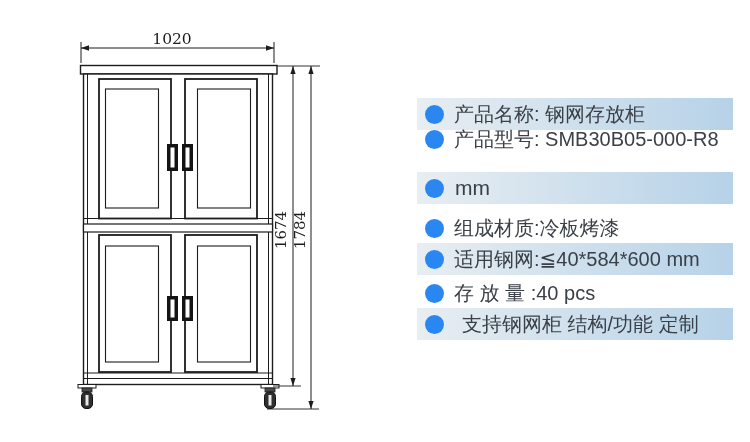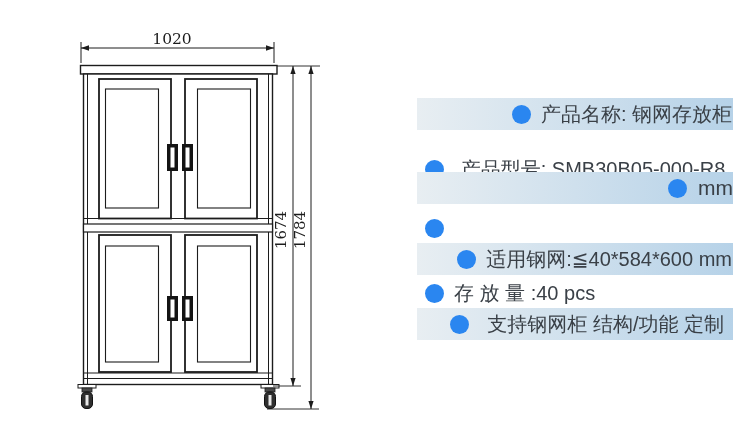--- a/index.html
+++ b/index.html
@@ -5,27 +5,27 @@
   html,body{margin:0;padding:0;background:#ffffff;}
   body{width:750px;height:442px;position:relative;overflow:hidden;
        font-family:"Liberation Sans","DejaVu Sans",sans-serif;}
   
   #drawing{position:absolute;left:0;top:0;width:420px;height:442px;}
   
   #spec-panel{position:absolute;left:417px;top:0;width:316px;height:442px;}
   .row{position:absolute;left:0;width:316px;height:32px;display:flex;align-items:center;
        white-space:nowrap;color:var(--text,#3a4047);font-size:20px;font-weight:500;}
   .row:nth-of-type(1){top:98px;}
-  .row:nth-of-type(2){top:153px;justify-content:space-between;}
+  .row:nth-of-type(2){top:123px;}
   .row:nth-of-type(3){top:172px;}
   .row:nth-of-type(4){top:212px;}
   .row:nth-of-type(5){top:243px;}
   .row:nth-of-type(6){top:277px;text-align:center;}
   .row:nth-of-type(7){top:308px;gap:8px;}
-  .row.hl{background:linear-gradient(90deg,var(--highlight_from,#e8eef2),var(--highlight_to,#b6d2e8));justify-content:flex-end;}
+  .row.hl{background:linear-gradient(90deg,var(--highlight_from,#e8eef2),var(--highlight_to,#b6d2e8));}
   .bullet{width:19px;height:19px;border-radius:50%;background:var(--bullet,#2a86f0);
           margin:0 10px 0 8px;flex:none;}
   .suffix{font-size:21px;margin-left:1px;align-self:center;}
 </style>
 </head>
 <body>
 
 <svg id="drawing" viewBox="0 0 420 442" xmlns="http://www.w3.org/2000/svg">
   <g stroke="#1c1c1c" fill="none" stroke-width="1.4">
 
@@ -113,20 +113,21 @@
     <span class="bullet"></span>
     <span>产品型号: SMB30B05-000-R8</span>
     <span class="suffix"></span>
   </div>
   <div class="row hl">
     <span class="bullet"></span>
     <span class="suffix">mm</span>
   </div>
   <div class="row">
     <span class="bullet"></span>
+    <span>组成材质:冷板烤漆</span>
     <span class="suffix"></span>
   </div>
   <div class="row hl">
     <span class="bullet"></span>
     <span>适用钢网:≦40*584*600 mm</span>
     <span class="suffix"></span>
   </div>
   <div class="row">
     <span class="bullet"></span>
     <span>存 放 量 :40 pcs</span>

